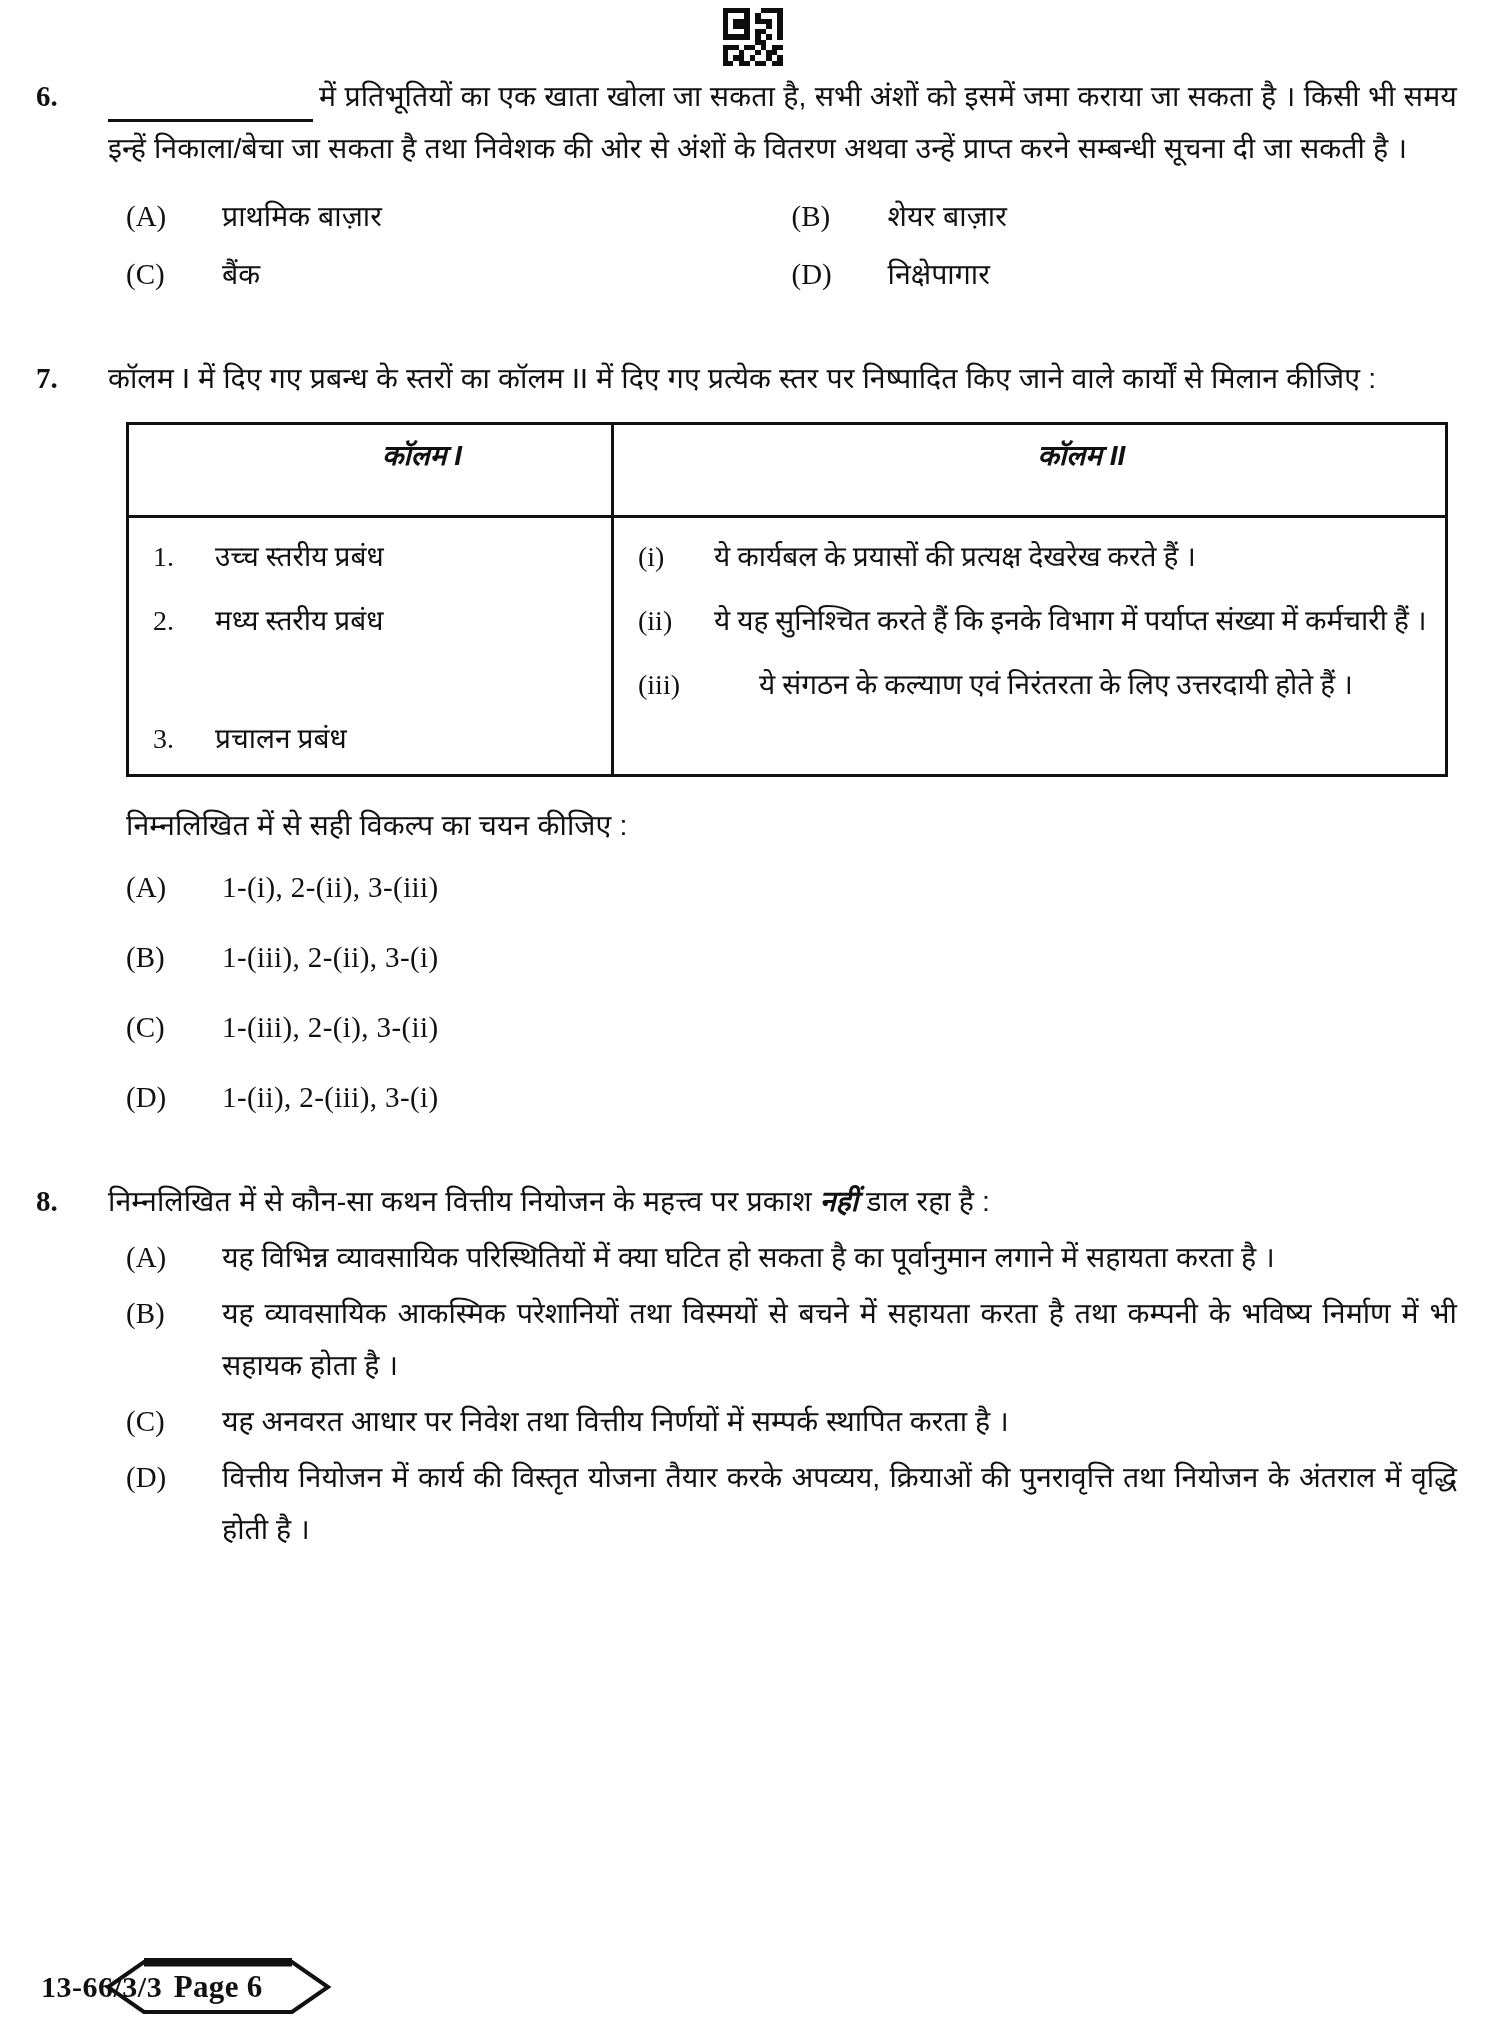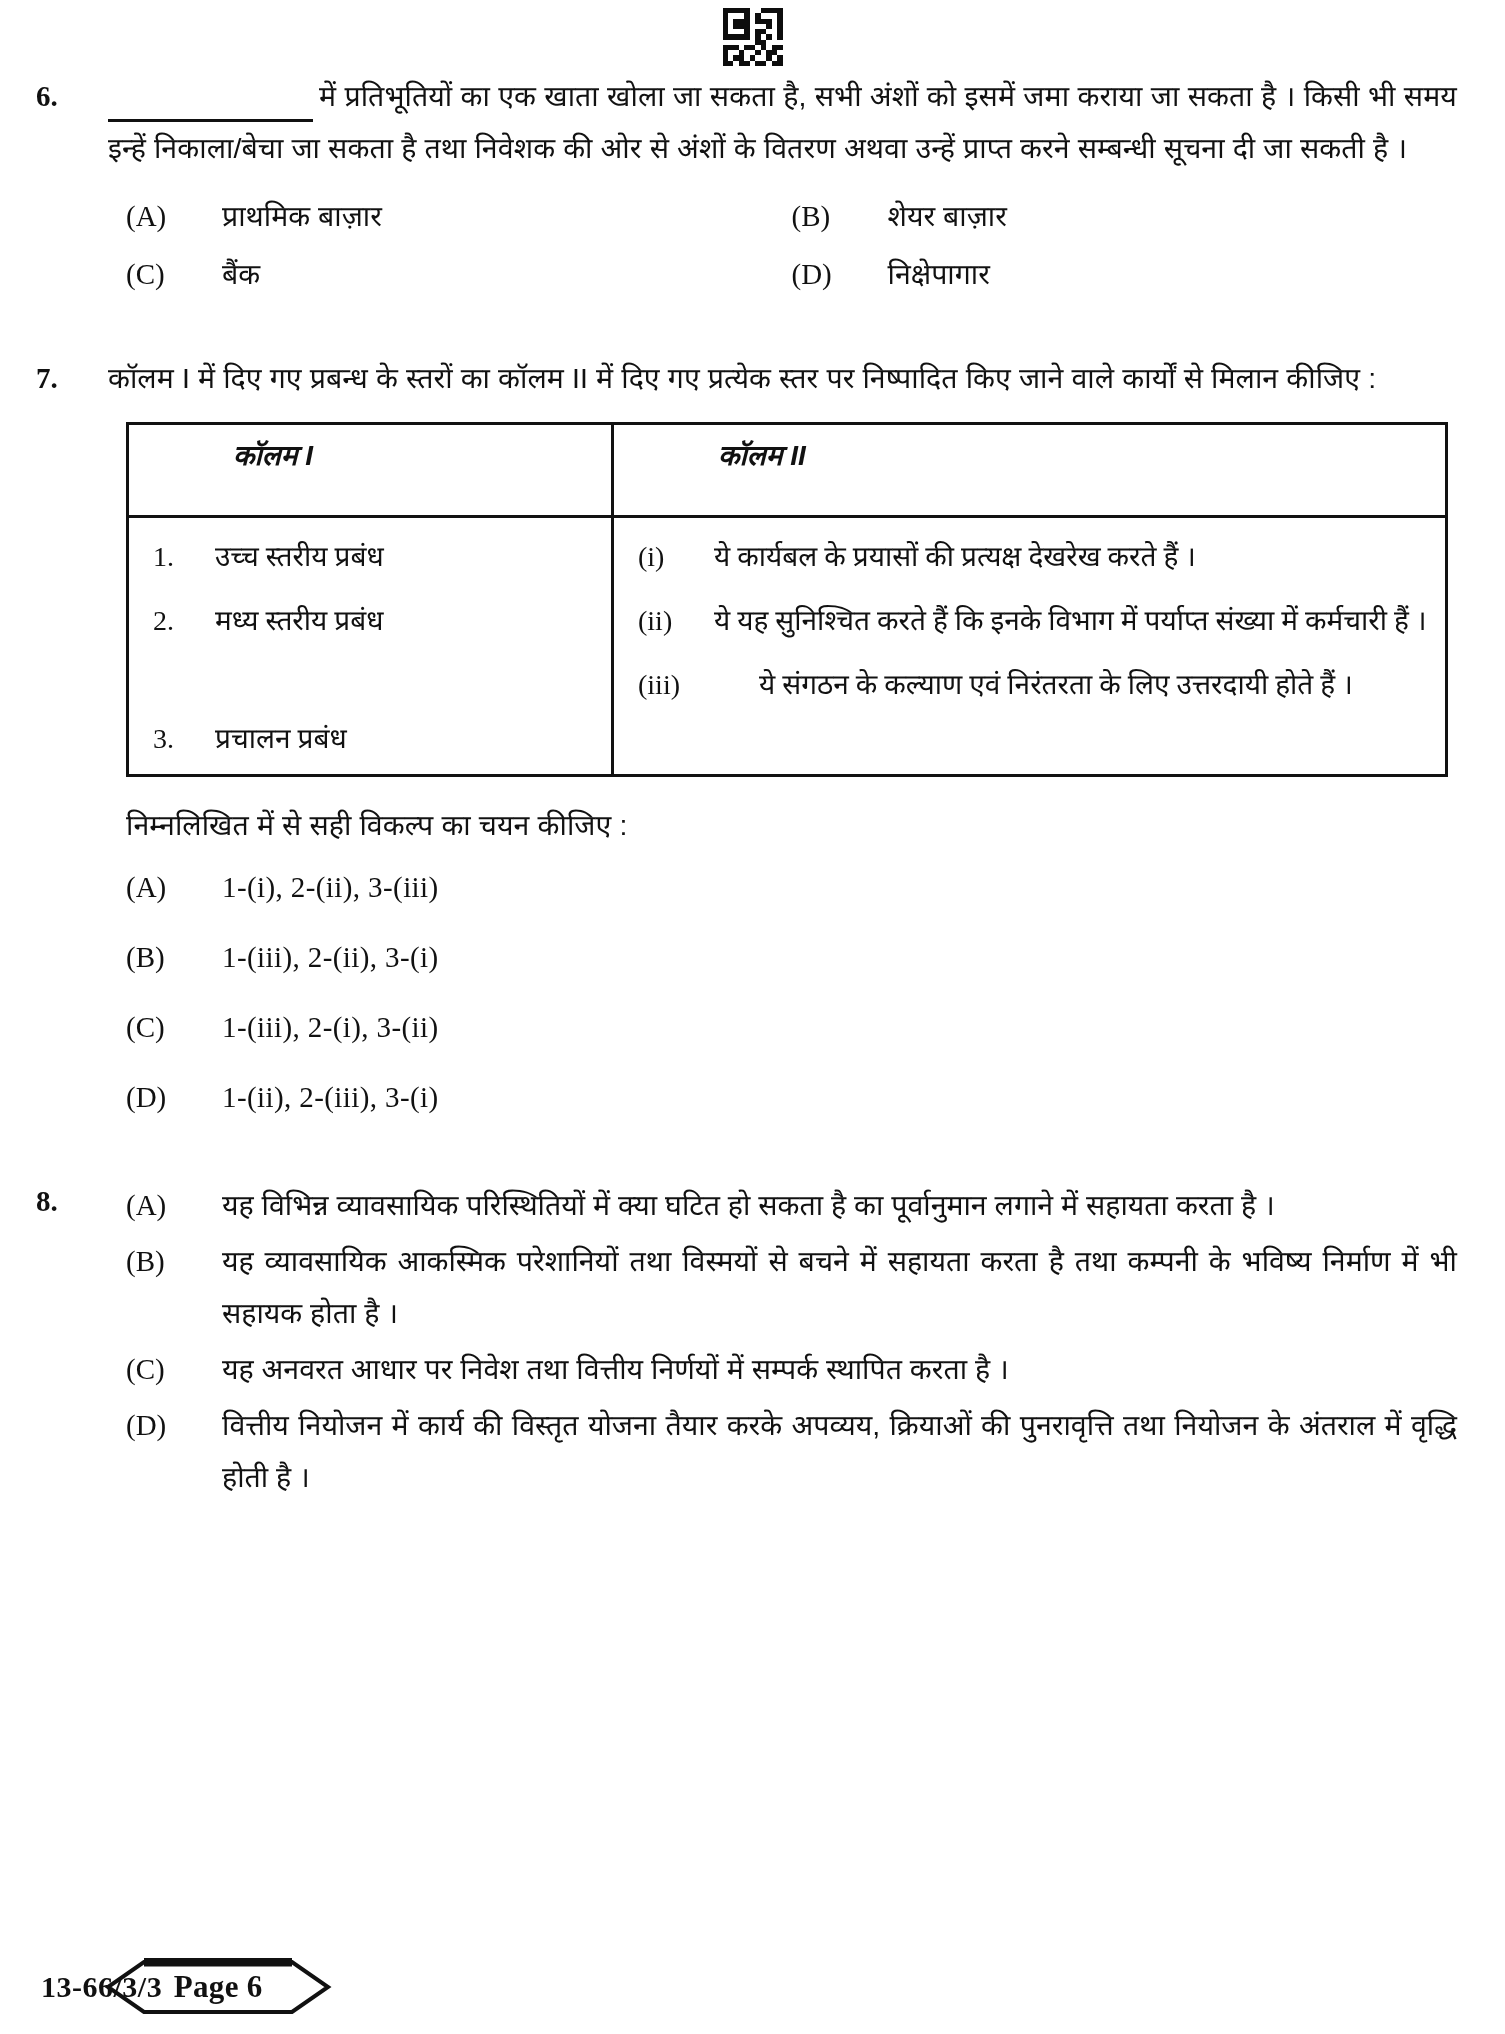--- a/index.html
+++ b/index.html
@@ -160,20 +160,21 @@
     height: 70px;
     text-align: left;
     padding: 10px 0 10px 0 !important;
   }
   .hdr-text {
     font-family: "Liberation Sans", "DejaVu Sans", sans-serif;
     font-style: italic;
     font-weight: bold;
     font-size: 28px;
     padding-left: 104px;
+    text-align: center;
   }
   .cellrow {
     display: flex;
     align-items: flex-start;
     padding: 10px 14px 10px 12px;
   }
   .cellnum {
     width: 74px;
     flex: 0 0 74px;
     font-size: 28px;
@@ -463,20 +464,21 @@
             <span class="opt-label">(D)</span>
             <span class="opt-text rom">1-(ii),  2-(iii), 3-(i)</span>
           </div>
         </div>
       </div>
     </div>
 
     <div class="qitem" style="margin-top:34px;">
       <div class="qnum">8.</div>
       <div class="qbody">
+        <div class="hindi nojust"><span>निम्नलिखित में से कौन-सा कथन वित्तीय नियोजन के महत्त्व पर प्रकाश </span><span class="ital">नहीं</span><span> डाल रहा है :</span></div>
 
         <div class="opt-list" style="margin-top:4px;">
           <div class="opt">
             <span class="opt-label">(A)</span>
             <span class="opt-text">यह विभिन्न व्यावसायिक परिस्थितियों में क्या घटित हो सकता है का पूर्वानुमान लगाने में सहायता करता है ।</span>
           </div>
           <div class="opt">
             <span class="opt-label">(B)</span>
             <span class="opt-text">यह व्यावसायिक आकस्मिक परेशानियों तथा विस्मयों से बचने में सहायता करता है तथा कम्पनी के भविष्य निर्माण में भी सहायक होता है ।</span>
           </div>

